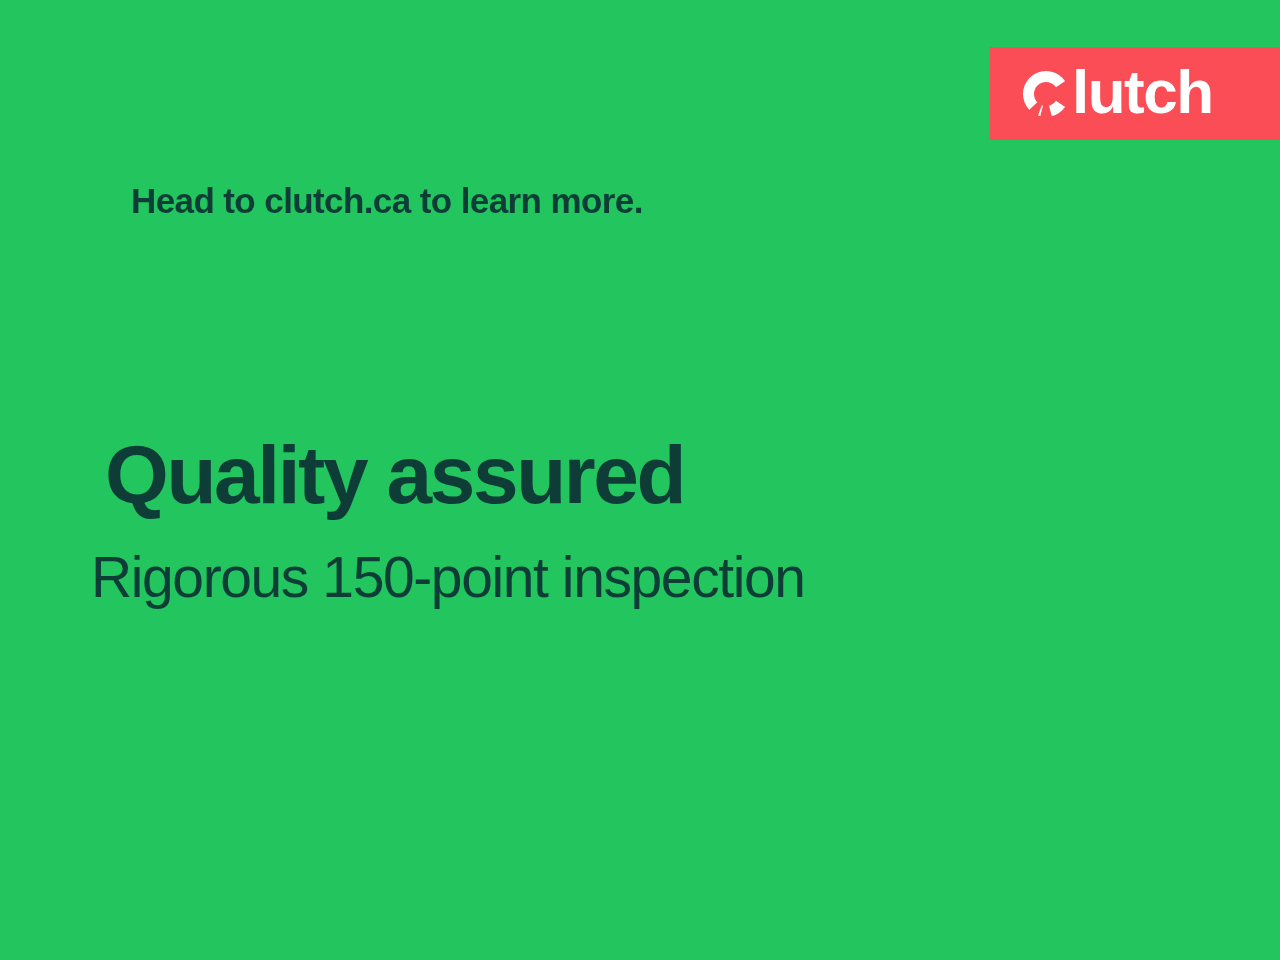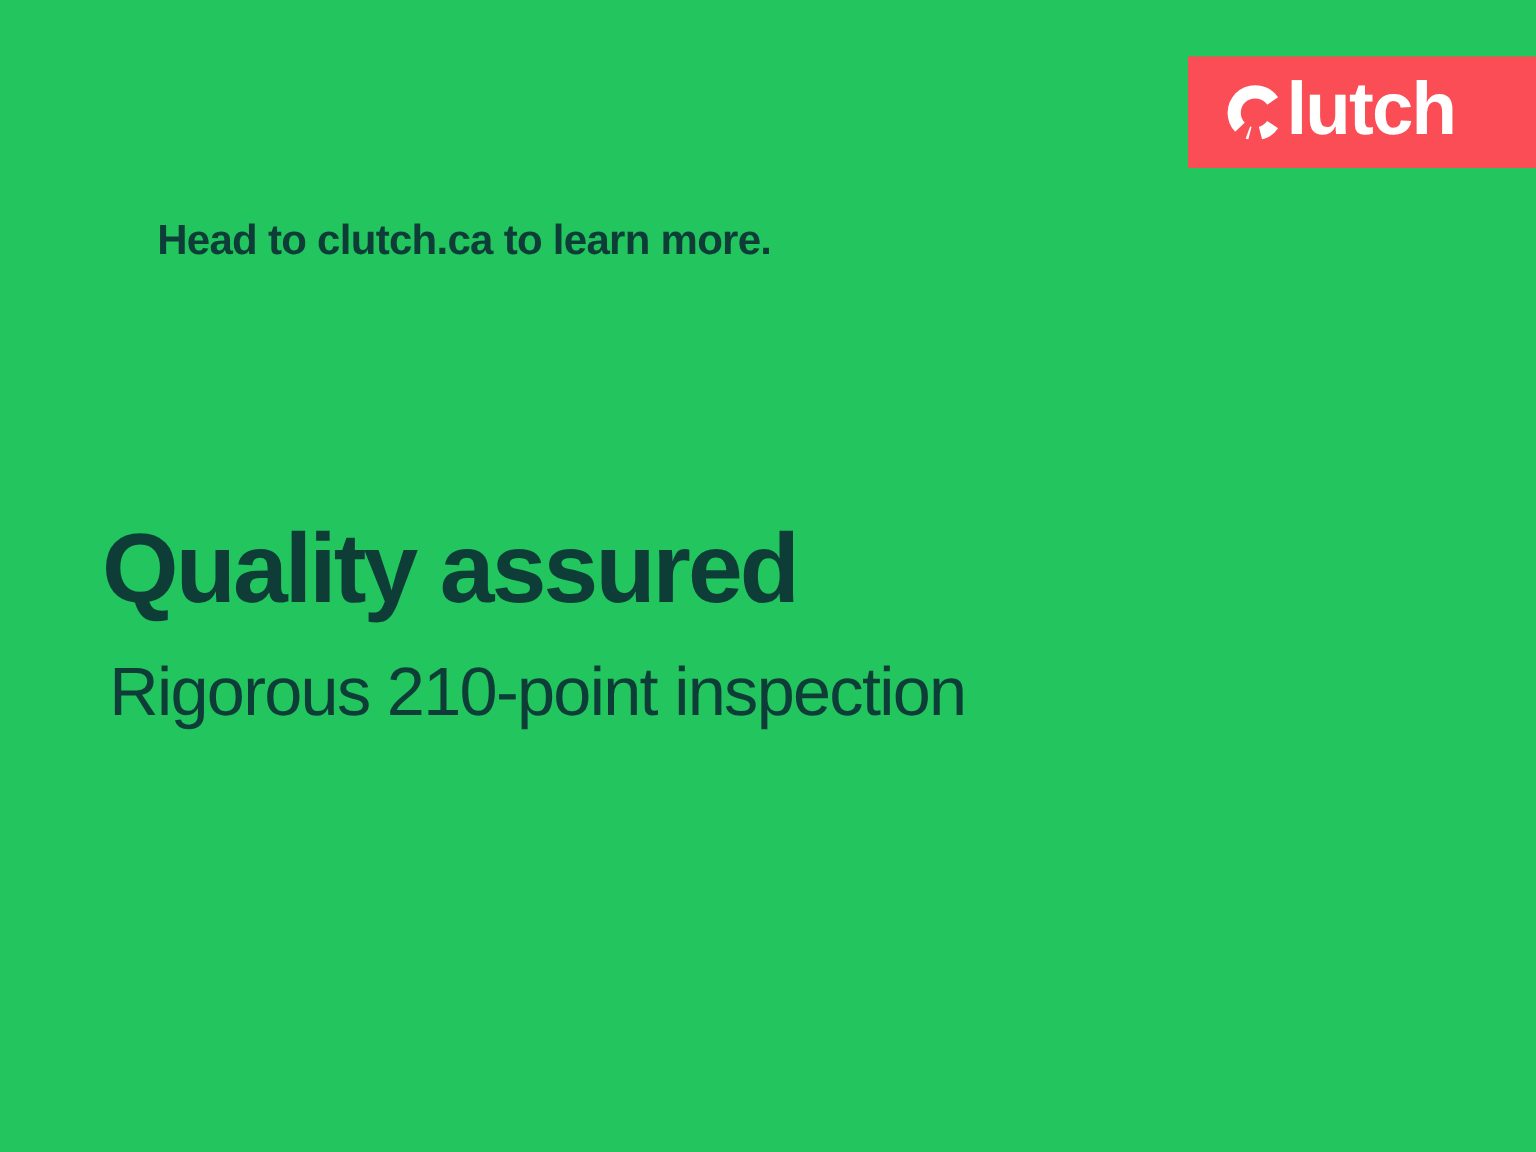--- a/index.html
+++ b/index.html
@@ -73,21 +73,21 @@
     letter-spacing: -0.6px;
     color: #0e3d38;
     line-height: 1.15;
     white-space: nowrap;
     margin-left: 40px;
   }
 
   
   .headline {
     position: absolute;
-    left: 85px;
+    left: 105px;
     top: 432px;
     font-size: 82px;
     font-weight: 700;
     letter-spacing: -2.4px;
     color: #0e3d38;
     line-height: 1.05;
     white-space: nowrap;
   }
 
   
@@ -132,16 +132,16 @@
 
       <span class="logo-text">lutch</span>
     </div>
   </div>
 
   <div class="kicker">Head to clutch.ca to learn more.</div>
 
   <h1 class="headline">Quality assured</h1>
 
   <div class="subcopy">
-    <span class="subcopy-line">Rigorous 210-point inspection</span>
+    <span class="subcopy-line">Rigorous 150-point inspection</span>
   </div>
 
 </div>
 
 </body></html>

